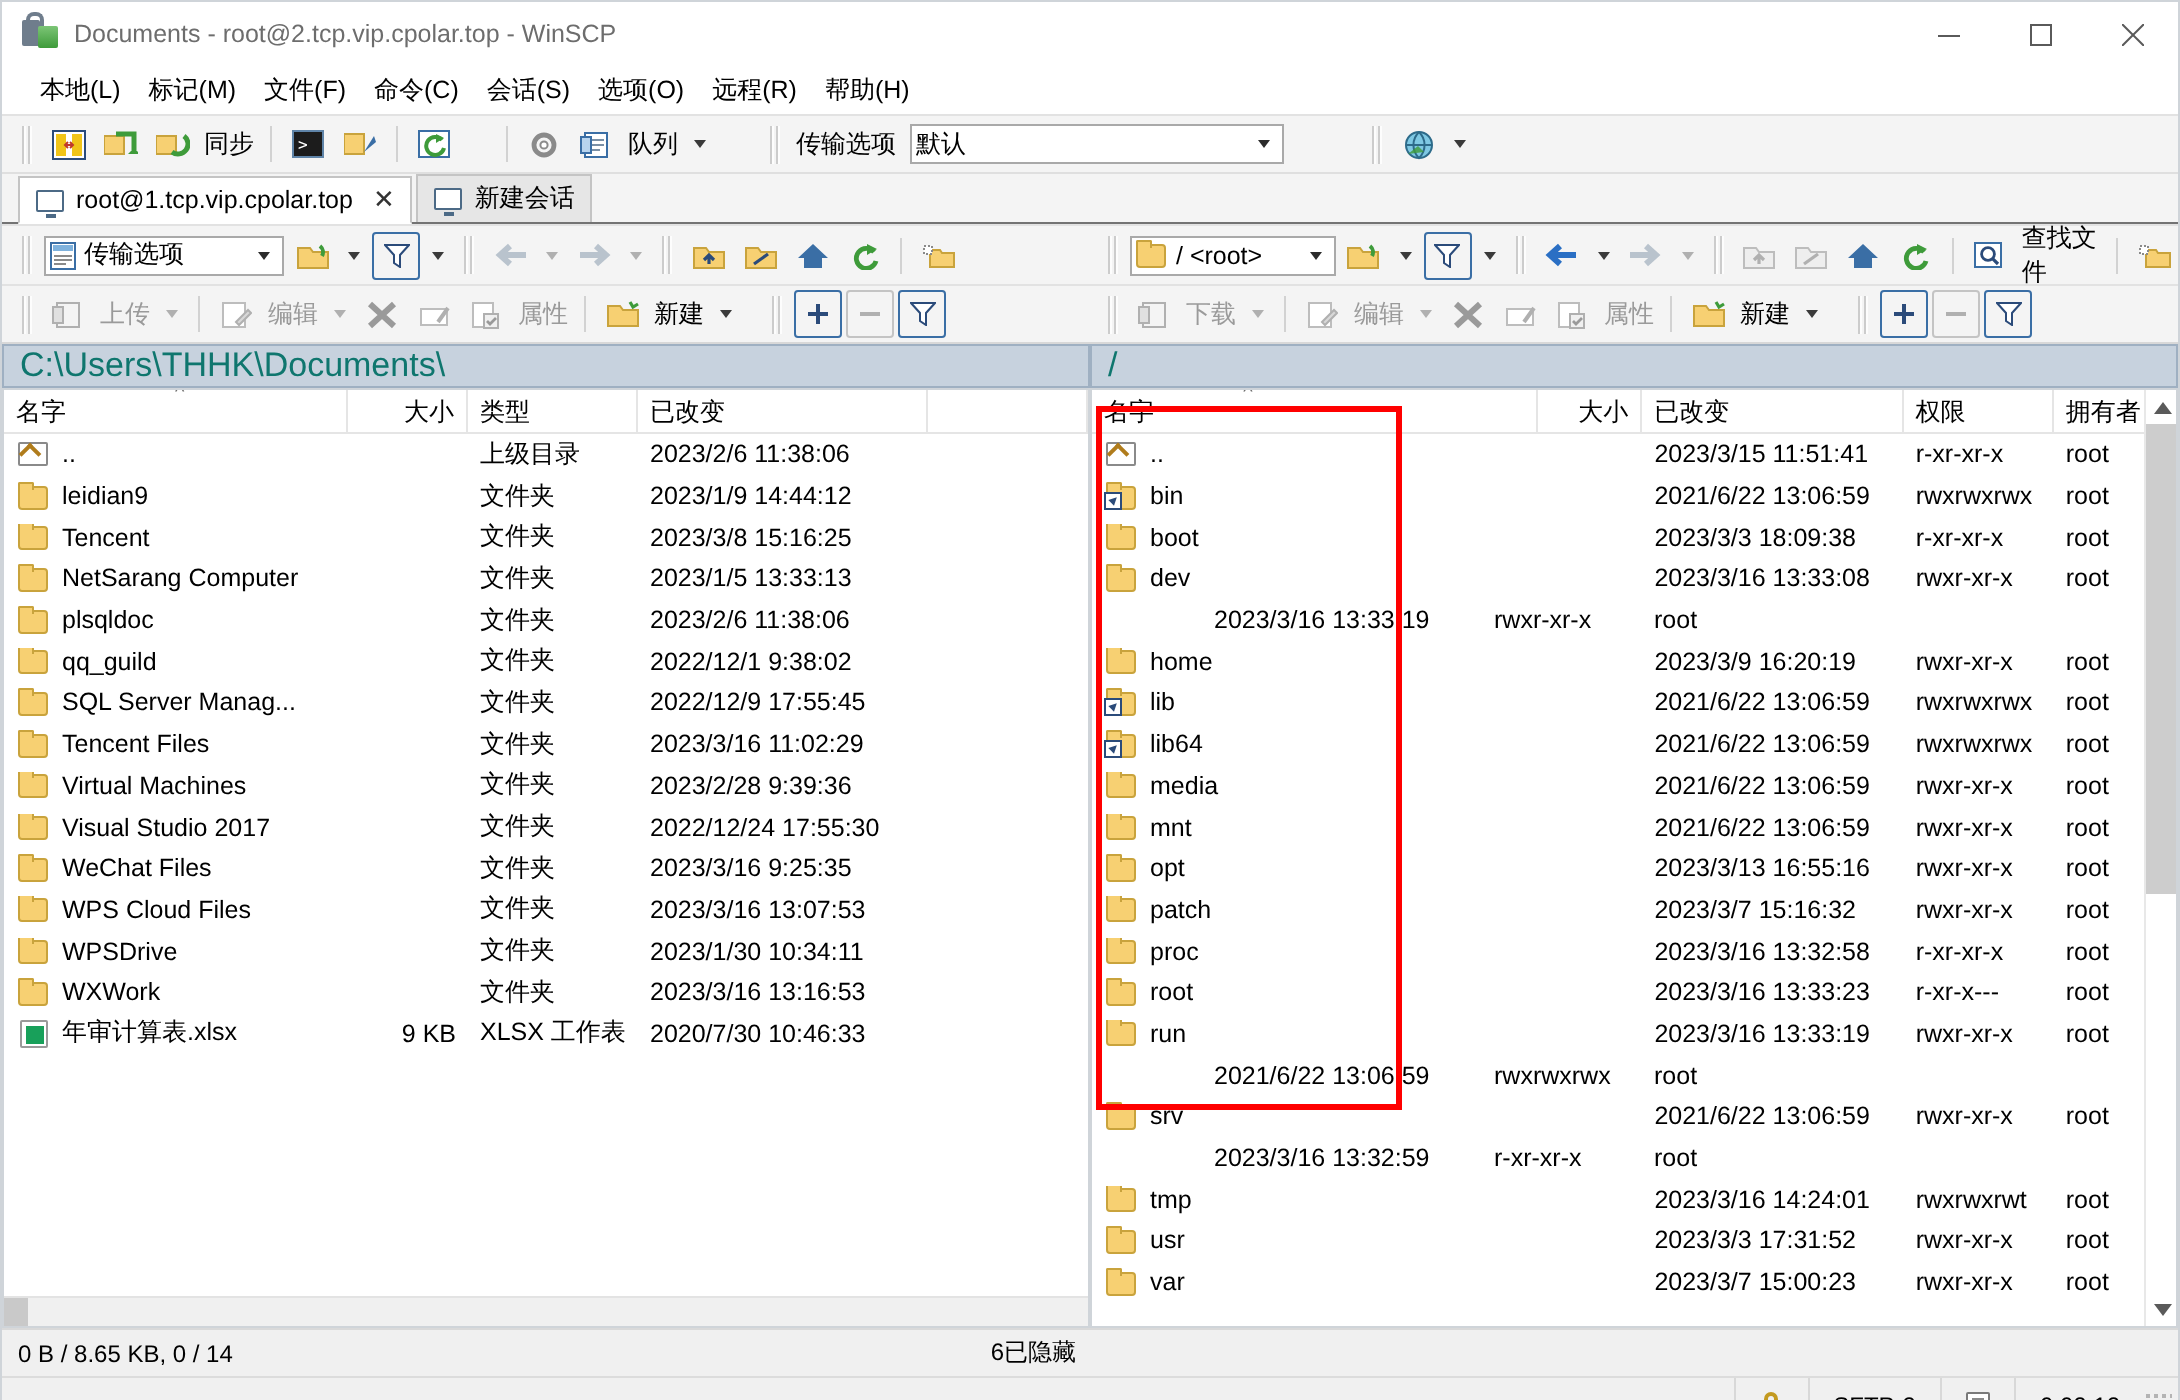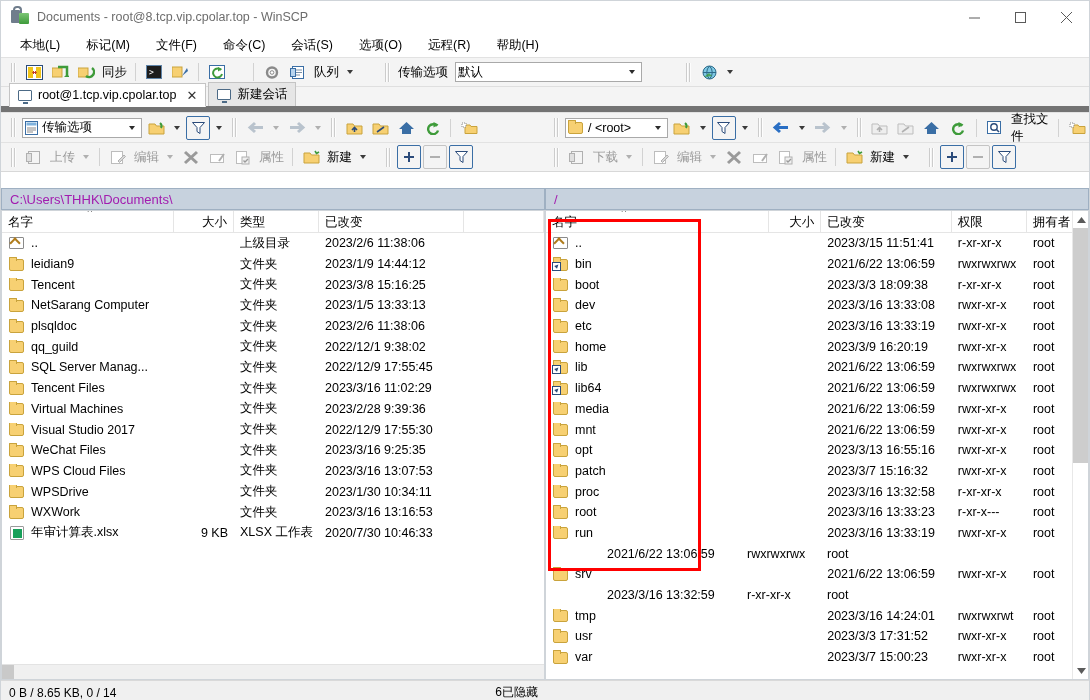--- a/index.html
+++ b/index.html
@@ -27,21 +27,21 @@
   .ti-green { position:absolute; left:8px; top:5px; width:10px; height:11px;
               background:linear-gradient(#7cc576,#3e9b3a); border-radius:1px; }
   .title-text { color:#6d6d6d; font-size:12.5px; }
   .win-btns { position:absolute; right:0; top:0; display:flex; height:32px; }
   .win-btn { width:46px; height:32px; display:flex; align-items:center;
              justify-content:center; color:#5a5a5a; }
   .win-btn svg { display:block; }
 
   
   .menubar { height:24px; background:#ffffff; display:flex; align-items:center;
-             padding-left:12px; gap:12px; }
+             padding-left:12px; gap:0px; }
   .menuitem { padding:2px 7px; font-size:12.5px; color:#000; white-space:nowrap; }
 
   
   .toolbar { height:30px; background:#f4f4f4; border-top:1px solid #e2e2e2;
              border-bottom:1px solid #dfdfdf; display:flex; align-items:center;
              padding-left:6px; gap:2px; }
   .grip { width:5px; height:19px; margin:0 4px;
           background-image:linear-gradient(90deg,#c6c6c6 1px,transparent 1px),
                            linear-gradient(90deg,#ffffff 1px,transparent 1px);
           background-size:3px 100%,3px 100%; background-position:0 0,1px 0;
@@ -63,41 +63,41 @@
             background:#f7d072;border:1px solid #c9a33c;border-bottom:none;border-radius:1px 1px 0 0;}
 
   .textfield { height:20px; background:#fff; border:1px solid #a9a9a9;
                display:flex; align-items:center; padding:0 2px; font-size:12.5px; }
   .tf-caret { margin-left:auto; width:0;height:0;border-left:3.5px solid transparent;
               border-right:3.5px solid transparent;border-top:4px solid #2b2b2b;
               margin-right:4px; }
 
   
   .tabstrip { height:25px; background:#f4f4f4; display:flex; align-items:flex-end;
-              padding-left:8px; border-bottom:6px solid #737373;text-align:right; }
+              padding-left:8px; border-bottom:1px solid #737373;text-align:right; }
   .tab { height:24px; display:flex; align-items:center; gap:6px; padding:0 8px;
          font-size:12.5px; border:1px solid #c4c4c4; border-bottom:none;
          background:#e6e6e6; margin-right:2px; }
   .tab.active { background:#fff; border-bottom:1px solid #fff; margin-bottom:-1px; }
   .monitor { width:14px;height:11px;background:#fff;border:1.5px solid #4c6a86;
              border-radius:1px; position:relative; flex:none;}
   .monitor:after{content:"";position:absolute;left:4px;top:11px;width:5px;height:2px;background:#4c6a86;}
   .tab-close { font-size:13px; color:#333; margin-left:4px; }
 
   
   .panes-toolbars { display:flex; }
   .pane-tb { width:545px; }
   .pane-tb .toolbar { border-bottom:none; }
   .pane-tb .toolbar:last-child { border-bottom:1px solid #d8d8d8; }
 
   
   .pathrow { display:flex; }
   .pathbar { width:545px; height:22px; background:#c7d2de; border:1px solid #9fb0c2;
-             display:flex; align-items:center; padding-left:8px; font-size:13px;
-             color:#a21caf;margin-top:16px; }
+             display:flex; align-items:center; padding-left:8px; font-size:17px;
+             color:#0f766e; }
 
   
   .panes { display:flex; height:470px; background:#fff; }
   .pane { width:545px; height:100%; background:#fff; border:1px solid #cfd4d9;
           position:relative; overflow:hidden; }
   .hdr { display:flex; height:22px; background:#fff; border-bottom:1px solid #e5e5e5;
          font-size:12.5px; position:relative; }
   .hdr .cell { border-right:1px solid #e5e5e5; padding:3px 6px; position:relative;
                white-space:nowrap; overflow:hidden; }
   .sortmark { position:absolute; left:50%; top:-4px; font-size:10px; color:#6f6f6f; }
@@ -169,21 +169,21 @@
 </head>
 <body>
 
 <div id="app">
 
   <div class="titlebar">
     <div class="title-icon">
       <div class="ti-lock"></div>
         <div class="ti-green"></div>
     </div>
-    <div class="title-text">Documents - root@8.tcp.vip.cpolar.top - WinSCP</div>
+    <div class="title-text">Documents - root@2.tcp.vip.cpolar.top - WinSCP</div>
     <div class="win-btns">
       <div class="win-btn">
         <svg width="11" height="11">
             <line x1="0" y1="6" x2="11" y2="6" stroke="#5a5a5a" stroke-width="1"></line>
           </svg>
       </div>
       <div class="win-btn">
         <svg width="11" height="11">
             <rect x="0.5" y="0.5" width="10" height="10" fill="none" stroke="#5a5a5a" stroke-width="1"></rect>
           </svg>
@@ -706,21 +706,21 @@
           </div>
           <div class="row">
             <div class="cell L1 c-name">
               <span class="ico">
                 <span class="folder"></span>
               </span>
               <span>Visual Studio 2017</span>
             </div>
             <div class="cell L2 num" style="justify-content:flex-end;"></div>
             <div class="cell L3" style="">文件夹</div>
-            <div class="cell L4" style="">2022/12/9  17:55:30</div>
+            <div class="cell L4" style="">2022/12/24  17:55:30</div>
           </div>
           <div class="row">
             <div class="cell L1 c-name">
               <span class="ico">
                 <span class="folder"></span>
               </span>
               <span>WeChat Files</span>
             </div>
             <div class="cell L2 num" style="justify-content:flex-end;"></div>
             <div class="cell L3" style="">文件夹</div>
@@ -834,26 +834,20 @@
                 <span class="folder"></span>
               </span>
               <span>dev</span>
             </div>
             <div class="cell R2 num" style="justify-content:flex-end;"></div>
             <div class="cell R3" style="">2023/3/16 13:33:08</div>
             <div class="cell R4" style="">rwxr-xr-x</div>
             <div class="cell R5" style="">root</div>
           </div>
           <div class="row">
-            <div class="cell R1 c-name">
-              <span class="ico">
-                <span class="folder"></span>
-              </span>
-              <span>etc</span>
-            </div>
             <div class="cell R2 num" style="justify-content:flex-end;"></div>
             <div class="cell R3" style="">2023/3/16 13:33:19</div>
             <div class="cell R4" style="">rwxr-xr-x</div>
             <div class="cell R5" style="">root</div>
           </div>
           <div class="row">
             <div class="cell R1 c-name">
               <span class="ico">
                 <span class="folder"></span>
               </span>

